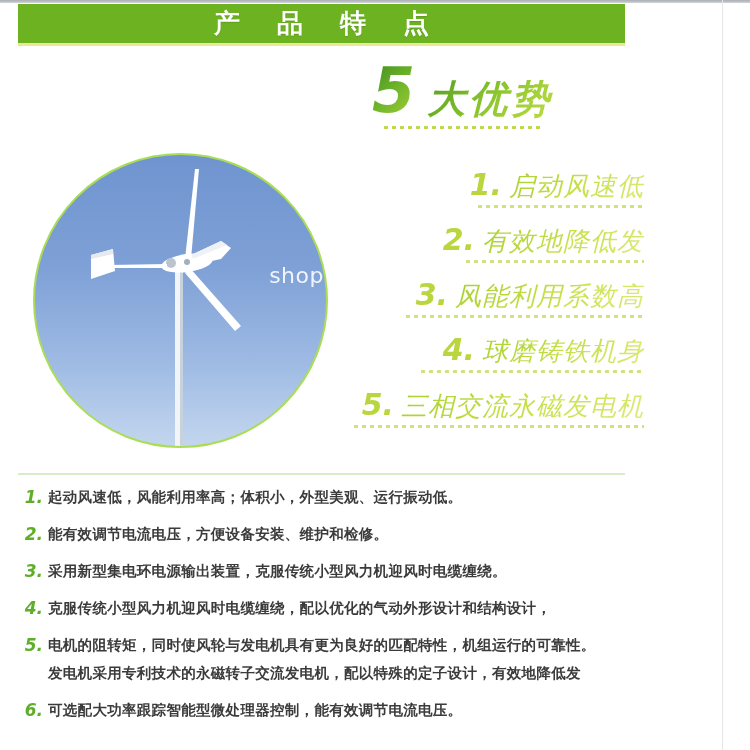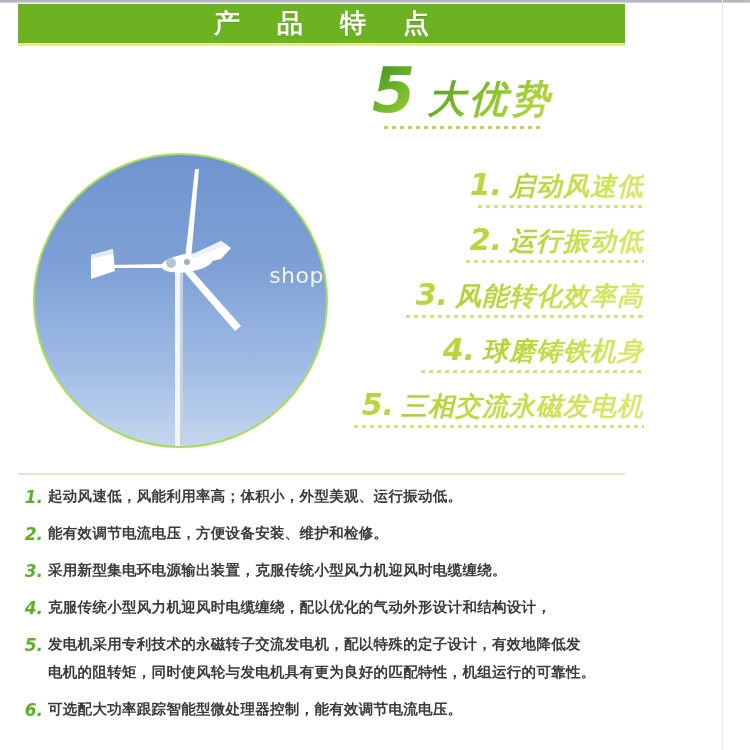--- a/index.html
+++ b/index.html
@@ -137,21 +137,21 @@
   .adv-num {
     font-size: 30px;
     font-weight: bold;
     font-style: italic;
     color: #b9d63f;
     padding-right: 7px;
     line-height: 1;
   }
   .adv-text {
     font-size: 26px;
-    font-weight: bold;
+    font-weight: normal;
     font-style: italic;
     letter-spacing: 1px;
     background: linear-gradient(135deg, #a8d02f 0%, #c8e04a 55%, #dcea78 100%);
     -webkit-background-clip: text;
     background-clip: text;
     color: transparent;
     line-height: 1.1;
   }
   .adv-dots {
     position: absolute;
@@ -190,21 +190,21 @@
     color: #5fae2a;
     line-height: 28px;
     text-align: right;
     padding-right: 5px;
   }
   .desc-body {
     flex: 1 1 auto;
     font-size: 14.5px;
     color: #3b3b3b;
     line-height: 28px;
-    font-family: Liberation Mono, monospace;
+    font-family: Liberation Sans, sans-serif;
     font-weight: bold;
     letter-spacing: .3px;
   }
   .desc-line2 { display: block; }
 </style>
 </head>
 <body>
 
 <div id="page">
 
@@ -254,29 +254,29 @@
       <div class="adv-inner">
         <span class="adv-num">1.</span>
         <span class="adv-text">启动风速低</span>
       </div>
       <div class="adv-dots" style="width:168px"></div>
     </div>
 
     <div class="adv-row">
       <div class="adv-inner">
         <span class="adv-num">2.</span>
-        <span class="adv-text">运行振动低</span>
+        <span class="adv-text">有效地降低发</span>
       </div>
       <div class="adv-dots" style="width:180px"></div>
     </div>
 
     <div class="adv-row">
       <div class="adv-inner">
         <span class="adv-num">3.</span>
-        <span class="adv-text">风能转化效率高</span>
+        <span class="adv-text">风能利用系数高</span>
       </div>
       <div class="adv-dots" style="width:240px"></div>
     </div>
 
     <div class="adv-row">
       <div class="adv-inner">
         <span class="adv-num">4.</span>
         <span class="adv-text">球磨铸铁机身</span>
       </div>
       <div class="adv-dots" style="width:225px"></div>
@@ -314,22 +314,22 @@
     <div class="desc-item">
       <span class="desc-num">4.</span>
       <span class="desc-body">
         <span class="desc-line2">克服传统小型风力机迎风时电缆缠绕，配以优化的气动外形设计和结构设计，</span>
       </span>
     </div>
 
     <div class="desc-item">
       <span class="desc-num">5.</span>
       <span class="desc-body">
+        <span class="desc-line2">电机的阻转矩，同时使风轮与发电机具有更为良好的匹配特性，机组运行的可靠性。</span>
         <span class="desc-line2">发电机采用专利技术的永磁转子交流发电机，配以特殊的定子设计，有效地降低发</span>
-        <span class="desc-line2">电机的阻转矩，同时使风轮与发电机具有更为良好的匹配特性，机组运行的可靠性。</span>
       </span>
     </div>
 
     <div class="desc-item">
       <span class="desc-num">6.</span>
       <span class="desc-body">可选配大功率跟踪智能型微处理器控制，能有效调节电流电压。</span>
     </div>
 
   </div>
 

